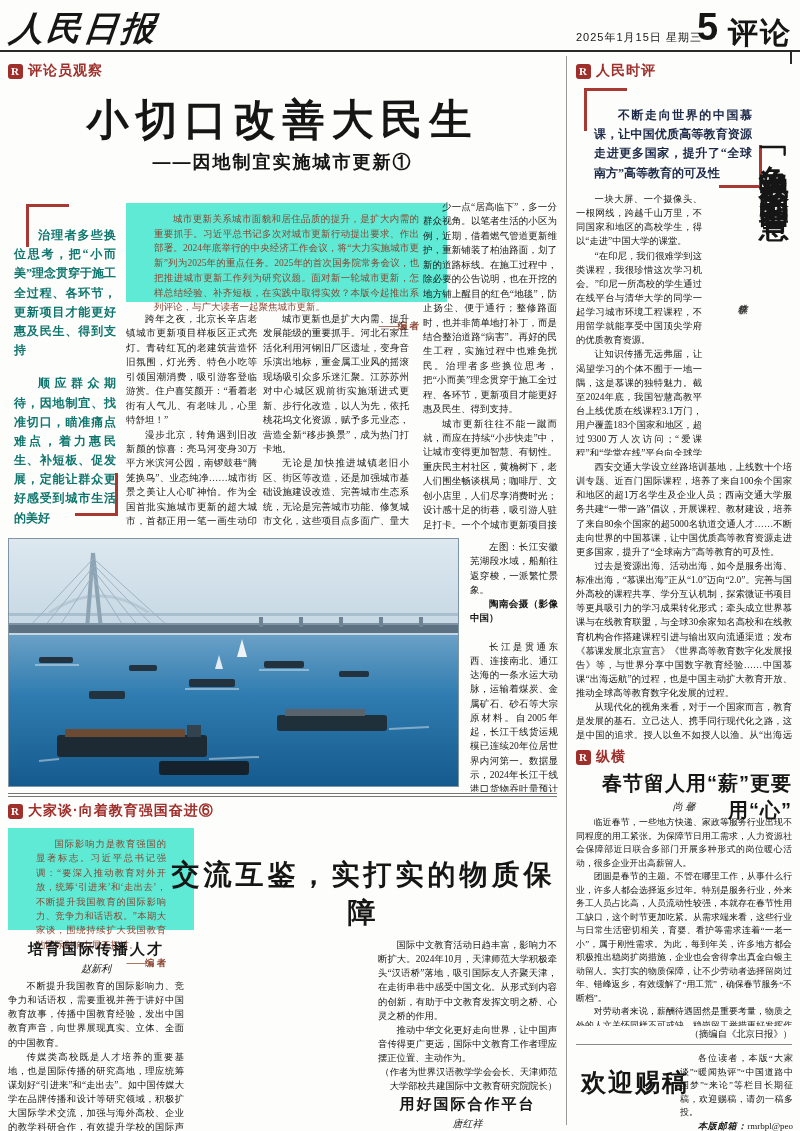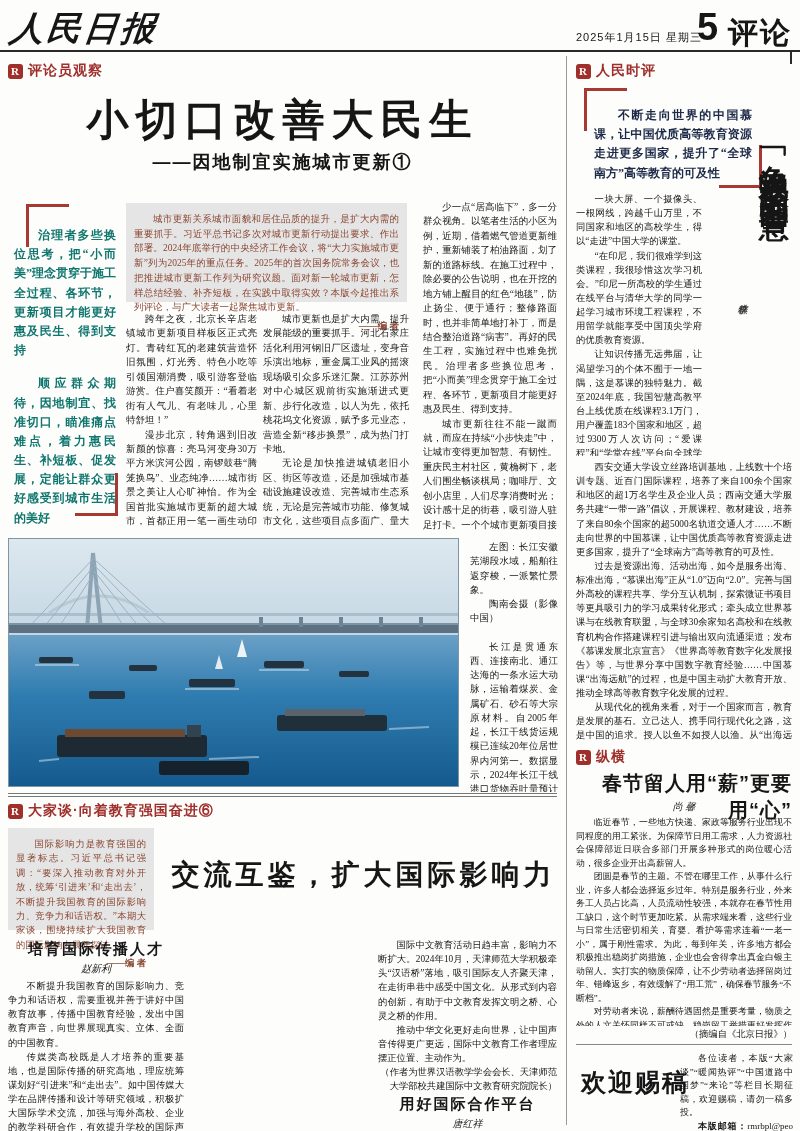--- a/index.html
+++ b/index.html
@@ -23,53 +23,53 @@
   .h-author{left:8px;top:184px;width:549px;text-align:center;font:italic 11px "Liberation Serif",serif;color:#333;}
   
   .qwrap{left:10px;top:204px;width:110px;height:312px;}
   .br{position:absolute;width:40px;height:40px;}
   .br-tl{border-left:3px solid #a63a33;border-top:3px solid #a63a33;left:16px;top:0;}
   .br-br{border-right:3px solid #a63a33;border-bottom:3px solid #a63a33;right:2px;bottom:0;}
   .qtext{position:absolute;left:4px;top:22px;width:102px;font:bold 12px/1.6 "Liberation Serif",serif;
          color:#0f766e;text-align:justify;}
   .qtext p{margin:0 0 14px 0;text-indent:2em;}
   
-  .edbox{background:#e5e5e5;padding:9px 8px;font:9.5px/1.55 "Liberation Serif",serif;color:#8a4632;text-align:justify;}
+  .edbox{background:#5eead4;padding:9px 28px;font:9.5px/1.55 "Liberation Serif",serif;color:#8a4632;text-align:justify;}
   .edbox .sign{text-align:right;font-weight:bold;text-indent:0;margin-top:4px;}
   .edbox p{margin:0;text-indent:2em;}
   
   .col{font:9.5px/1.52 "Liberation Serif",serif;text-align:justify;overflow:hidden;}
   .col p{margin:0;text-indent:2em;}
   .credit{text-align:right;text-indent:0 !important;}
   
   .photo{left:8px;top:538px;width:449px;height:247px;border:1px solid #7f94a5;}
   .cap{left:470px;top:540px;width:88px;height:252px;font:9.5px/1.5 "Liberation Serif",serif;text-align:justify;overflow:hidden;}
   .cap p{margin:0;text-indent:2em;}
-  .cap .capcredit{font-weight:normal;}
+  .cap .capcredit{font-weight:bold;}
   .divider{border-top:1px solid #777;border-bottom:1px solid #777;height:2px;}
   
   .h2-main{left:170px;top:856px;width:387px;text-align:center;font:bold 28px "Liberation Sans",sans-serif;letter-spacing:4px;}
   .subart h3{margin:2px 0 3px 0;text-align:center;font:bold 15px "Liberation Sans",sans-serif;letter-spacing:2px;}
   .subart .auth{text-align:center;text-indent:0 !important;font:italic 10px "Liberation Serif",serif;margin-bottom:3px;}
   
   .vrule{left:566px;top:56px;width:0;height:1069px;border-left:1px solid #999;}
   .q2wrap{left:584px;top:88px;width:180px;height:100px;}
   .q2text{position:absolute;left:10px;top:18px;width:158px;font:bold 12px/1.6 "Liberation Serif",serif;color:#1c2947;text-align:justify;text-indent:2em;}
   .vtitle{left:706px;top:136px;width:88px;height:332px;display:flex;justify-content:flex-end;}
   .vtitle .vauthor{writing-mode:vertical-rl;font:italic 10px "Liberation Serif",serif;margin-top:160px;margin-right:4px;color:#333;}
   .vtitle .vtext{writing-mode:vertical-rl;font:bold 30px "Liberation Sans",sans-serif;letter-spacing:5px;}
   .h4-main{left:576px;top:770px;width:216px;text-align:right;font:bold 20px "Liberation Sans",sans-serif;letter-spacing:1px;}
   .h4-auth{left:576px;top:800px;width:216px;text-align:center;font:italic 10px "Liberation Serif",serif;}
   .source{font:9.3px "Liberation Serif",serif;text-align:right;}
   
   .welcome{left:581px;top:1066px;font:bold 25px "Liberation Sans",sans-serif;letter-spacing:2px;}
   .contrib{left:680px;top:1052px;width:113px;font:9px/1.5 "Liberation Serif",serif;text-align:justify;}
   .contrib p{margin:0;text-indent:2em;}
   .contrib .email{word-break:break-all;text-indent:2em;}
-  .contrib b{font-weight:bold;}
+  .contrib b{font-weight:bold;font-style:italic;}
   .footer{left:576px;top:1114px;width:216px;text-align:center;font:10px "Liberation Serif",serif;letter-spacing:1px;margin-top:27px;}
 </style>
 </head>
 <body>
 
 <div id="page">
 
   <div class="abs masthead">人民日报</div>
   <div class="abs date">2025年1月15日  星期三</div>
   <div class="abs pageno">5</div>
@@ -195,21 +195,21 @@
   <div class="abs kicker" style="left:8px;top:802px;">
     <span class="seclogo">R</span>
     <span>大家谈·向着教育强国奋进⑥</span>
   </div>
 
   <div class="abs edbox" style="left:8px;top:828px;width:130px;height:84px;font-size:9.3px;">
     <p>国际影响力是教育强国的显著标志。习近平总书记强调：“要深入推动教育对外开放，统筹‘引进来’和‘走出去’，不断提升我国教育的国际影响力、竞争力和话语权。”本期大家谈，围绕持续扩大我国教育的国际影响力展开探讨。</p>
     <div class="sign">——编  者</div>
   </div>
 
-  <div class="abs h2-main">交流互鉴，扩大国际影响力</div>
+  <div class="abs h2-main">交流互鉴，实打实的物质保障</div>
 
   <div class="abs col subart" style="left:8px;top:938px;width:176px;height:193px;font-size:9.3px;">
     <h3>培育国际传播人才</h3>
     <p class="auth">赵新利</p>
     <div>
         <p>不断提升我国教育的国际影响力、竞争力和话语权，需要重视并善于讲好中国教育故事，传播中国教育经验，发出中国教育声音，向世界展现真实、立体、全面的中国教育。</p>
         <p>传媒类高校既是人才培养的重要基地，也是国际传播的研究高地，理应统筹谋划好“引进来”和“走出去”。如中国传媒大学在品牌传播和设计等研究领域，积极扩大国际学术交流，加强与海外高校、企业的教学科研合作，有效提升学校的国际声誉，吸引了大批留学生前来留学。同时，学校还借助中外合作办学在海南自贸港落地，探索以特色办学提升国际影响力的有效路径。在国际学术交流、中外合作办学中培育国际传播人才，本身就是一个讲好中国教育故事的过程，应春风化雨，润物无声中增强中华文化影响力。</p>
       </div>
   </div>
 

